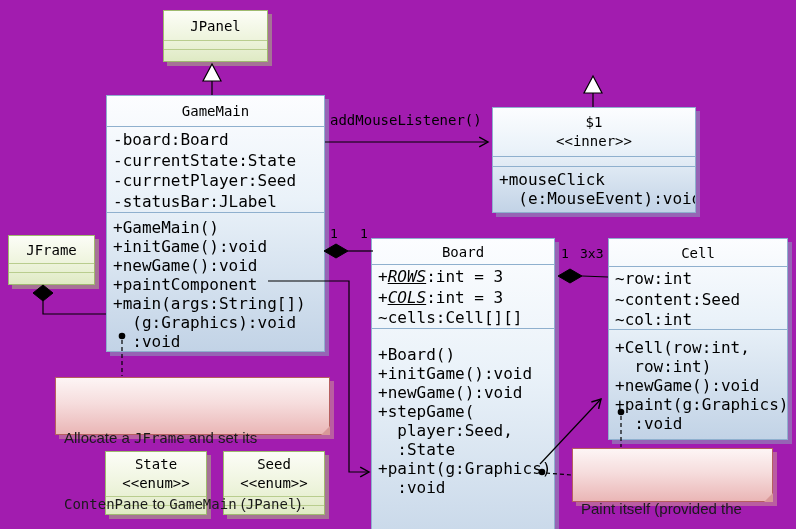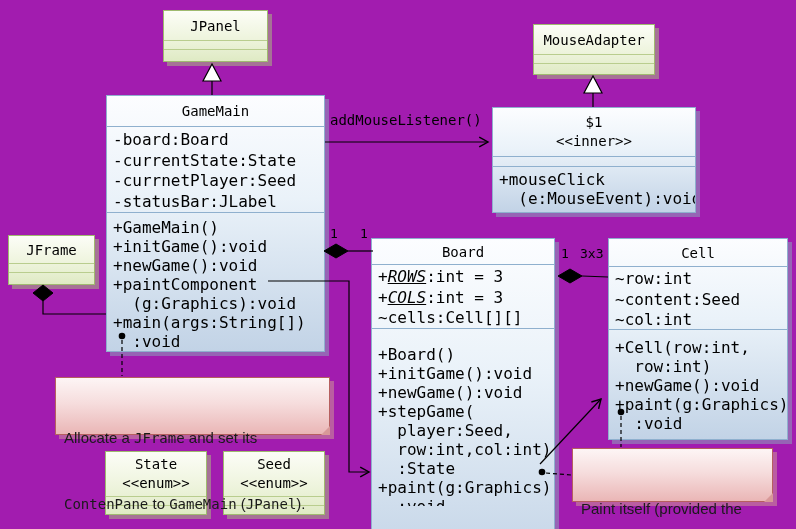--- a/index.html
+++ b/index.html
@@ -39,47 +39,42 @@
 <body>
 
 <div id="stage">
 
   <div class="box green" style="left:163px;top:10px;width:105px;height:52px">
     <div class="title" style="height:29px">JPanel</div>
     <div class="comp sep" style="height:9px"></div>
     <div class="comp sep" style="height:12px"></div>
   </div>
 
-  <div class="box green" style="left:533px;top:24px;width:122px;height:51px">
-    <div class="title" style="height:29px">MouseAdapter</div>
-    <div class="comp sep" style="height:9px"></div>
-    <div class="comp sep" style="height:11px"></div>
-  </div>
 
   <div class="box green" style="left:8px;top:235px;width:87px;height:50px">
     <div class="title" style="height:27px">JFrame</div>
     <div class="comp sep" style="height:9px"></div>
     <div class="comp sep" style="height:12px"></div>
   </div>
 
   <div class="box blue" style="left:106px;top:95px;width:219px;height:257px">
     <div class="title" style="height:30px">GameMain</div>
     <div class="comp sep attrs" style="height:86px;padding-top:3px">
       <div class="ln">-board:Board</div>
       <div class="ln">-currentState:State</div>
       <div class="ln">-currnetPlayer:Seed</div>
       <div class="ln">-statusBar:JLabel</div>
     </div>
     <div class="comp sep methods" style="height:141px;padding-top:5px">
       <div class="ln">+GameMain()</div>
       <div class="ln">+initGame():void</div>
       <div class="ln">+newGame():void</div>
       <div class="ln">+paintComponent</div>
+      <div class="ln">+main(args:String[])</div>
       <div class="ln">  (g:Graphics):void</div>
-      <div class="ln">+main(args:String[])</div>
       <div class="ln">  :void</div>
     </div>
   </div>
 
   <div class="box blue" style="left:492px;top:107px;width:204px;height:106px">
     <div class="title" style="height:48px;flex-direction:column;line-height:19px">
       <div>$1</div>
       <div>&lt;&lt;inner&gt;&gt;</div>
     </div>
     <div class="comp sep" style="height:10px"></div>
@@ -95,21 +90,20 @@
       <div class="ln"><span>+</span><span class="st">ROWS</span><span>:int = 3</span></div>
       <div class="ln"><span>+</span><span class="st">COLS</span><span>:int = 3</span></div>
       <div class="ln"><span></span><span class="st"></span><span>~cells:Cell[][]</span></div>
     </div>
     <div class="comp sep methods" style="height:178px;padding-top:16px">
       <div class="ln">+Board()</div>
       <div class="ln">+initGame():void</div>
       <div class="ln">+newGame():void</div>
       <div class="ln">+stepGame(</div>
       <div class="ln">  player:Seed,</div>
-      <div class="ln">  row:int,col:int)</div>
       <div class="ln">  :State</div>
       <div class="ln">+paint(g:Graphics)</div>
       <div class="ln">  :void</div>
     </div>
   </div>
 
   <div class="box blue" style="left:608px;top:238px;width:180px;height:202px">
     <div class="title" style="height:27px">Cell</div>
     <div class="comp sep attrs" style="height:63px;padding-top:2px">
       <div class="ln">~row:int</div>

